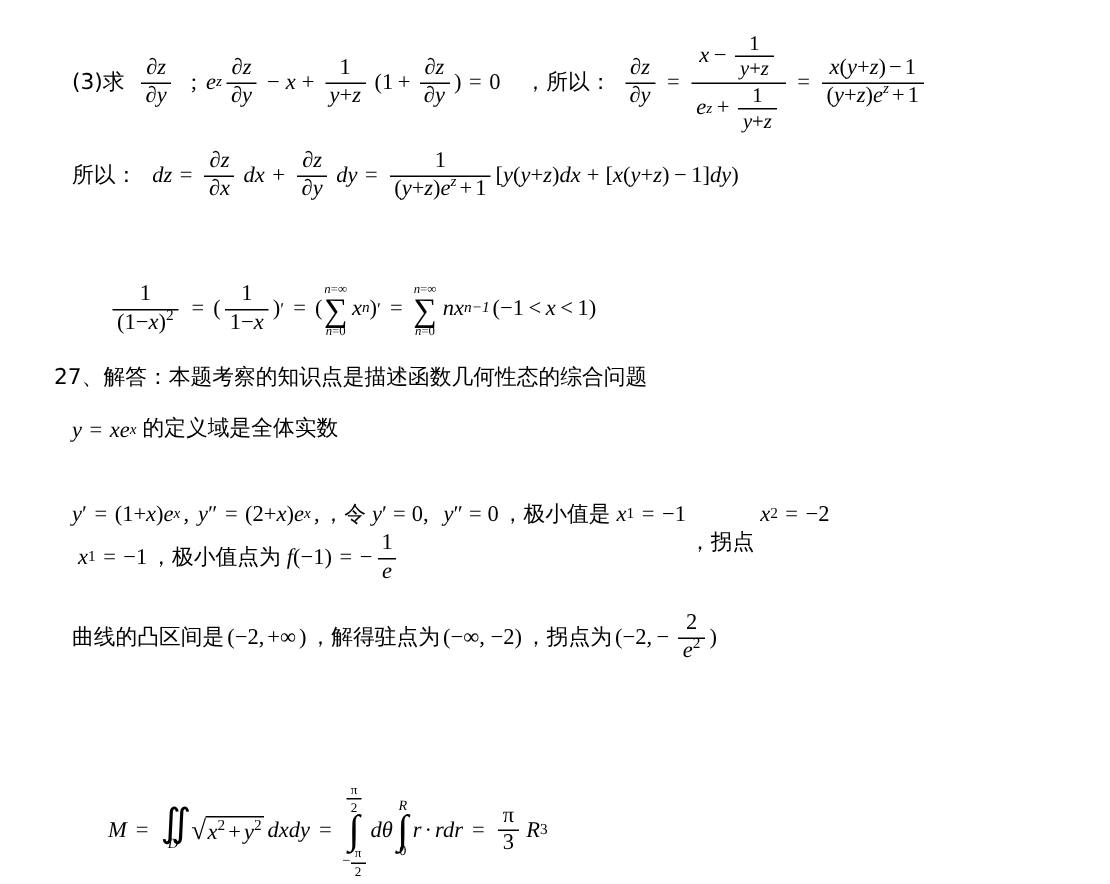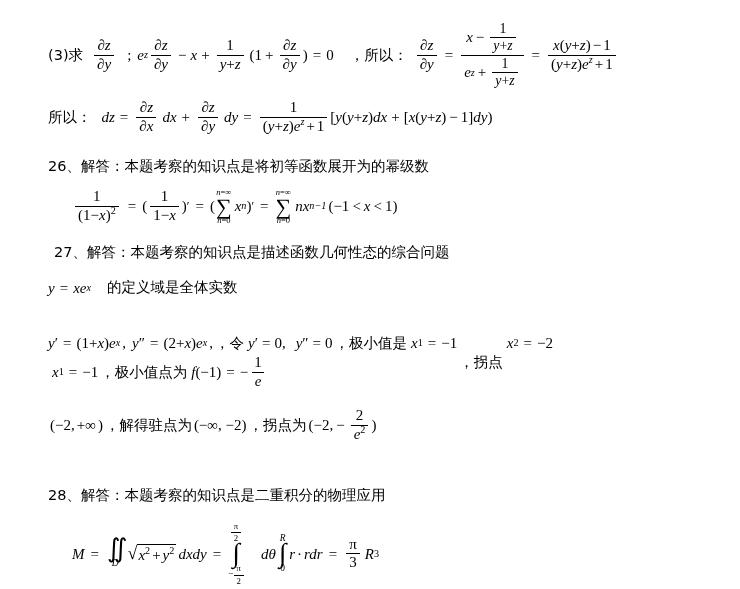--- a/index.html
+++ b/index.html
@@ -255,21 +255,20 @@
         <span class="mo">+</span>
         <span class="mi">z</span>
         <span class="mn">)</span>
         <span class="mo" style="margin:0 3px;">−</span>
         <span class="mn">1]</span>
         <span class="mi">dy</span>
         <span class="mn">)</span>
     </span>
   </div>
 
-  <div class="block cn" style="left:48px; top:158px;">26、解答：本题考察的知识点是将初等函数展开为的幂级数</div>
 
   <div class="block" style="left:72px; top:188px;">
     <span class="row">
       <span class="frac">
         <span class="num mn">1</span>
         <span class="den"><span class="mn">(1</span><span class="mo">−</span><span class="mi">x</span><span class="mn">)</span><sup class="exn">2</sup></span>
       </span>
       <span class="mo" style="margin:0 6px;">=</span>
       <span class="mn">(</span>
       <span class="frac">
@@ -299,29 +298,29 @@
         <span class="mi">x</span>
         <sup class="ex">n−1</sup>
       <span class="mn" style="margin-left:2px;">(−1</span>
       <span class="mo" style="margin:0 3px;">&lt;</span>
       <span class="mi">x</span>
       <span class="mo" style="margin:0 3px;">&lt;</span>
       <span class="mn">1)</span>
     </span>
   </div>
 
-  <div class="block cn" style="left:54px; top:244px;">27、解答：本题考察的知识点是描述函数几何性态的综合问题</div>
+  <div class="block cn" style="left:36px; top:244px;">27、解答：本题考察的知识点是描述函数几何性态的综合问题</div>
 
   <div class="block" style="left:48px; top:277px;">
     <span class="row">
       <span class="mi">y</span>
       <span class="mo" style="margin:0 5px;">=</span>
       <span class="mi">xe</span>
         <sup class="ex">x</sup>
-      <span class="cn" style="margin-left:16px;">的定义域是全体实数</span>
+      <span class="cn" style="margin-left:4px;">的定义域是全体实数</span>
     </span>
   </div>
 
   <div class="block" style="left:48px; top:315px;">
     <span class="row">
       <span class="mi">y</span>
         <span class="mo">′</span>
       <span class="mo" style="margin:0 5px;">=</span>
       <span class="mn">(1</span>
         <span class="mo">+</span>
@@ -381,37 +380,37 @@
       <span class="mo">−</span>
       <span class="frac">
           <span class="num mn">1</span>
           <span class="den mi">e</span>
         </span>
     </span>
   </div>
 
   <div class="block" style="left:48px; top:408px;">
     <span class="row">
+      <span class="cn">曲线的凸区间是</span>
       <span class="mn" style="margin-left:2px;">(−2,</span>
       <span class="mo" style="margin:0 2px;">+∞</span>
       <span class="mn">)</span>
       <span class="cn" style="margin-left:2px;">，解得驻点为</span>
       <span class="mn" style="margin-left:2px;">(−∞, −2)</span>
       <span class="cn" style="margin-left:2px;">，拐点为</span>
       <span class="mn" style="margin-left:2px;">(−2,</span>
       <span class="mo" style="margin:0 3px;">−</span>
       <span class="frac">
           <span class="num mn">2</span>
           <span class="den"><span class="mi">e</span><sup class="exn">2</sup></span>
         </span>
       <span class="mn">)</span>
     </span>
   </div>
 
-  <div class="block cn" style="left:48px; top:487px;">28、解答：本题考察的知识点是二重积分的物理应用</div>
 
   <div class="block" style="left:72px; top:522px;">
     <span class="row">
       <span class="mi">M</span>
       <span class="mo" style="margin:0 6px;">=</span>
       <span class="iint">
         <span class="sym">∬</span>
         <span class="lim">D</span>
       </span>
       <span class="sqrt" style="margin-left:2px;">
@@ -424,21 +423,21 @@
         <span class="lim"><span class="frac small-frac" style="margin:0;">
               <span class="num">π</span>
               <span class="den">2</span>
             </span></span>
         <span class="sym">∫</span>
         <span class="lim">−<span class="frac small-frac" style="margin:0;">
               <span class="num">π</span>
               <span class="den">2</span>
             </span></span>
       </span>
-      <span class="mi" style="margin-left:16px;">dθ</span>
+      <span class="mi" style="margin-left:2px;">dθ</span>
       <span class="int-wrap" style="margin-left:3px;">
         <span class="lim"><span class="mi">R</span></span>
         <span class="sym">∫</span>
         <span class="lim">0</span>
       </span>
       <span class="mi" style="margin-left:2px;">r</span>
       <span class="mo" style="margin:0 2px;">·</span>
       <span class="mi">rdr</span>
       <span class="mo" style="margin:0 6px;">=</span>
       <span class="frac">

